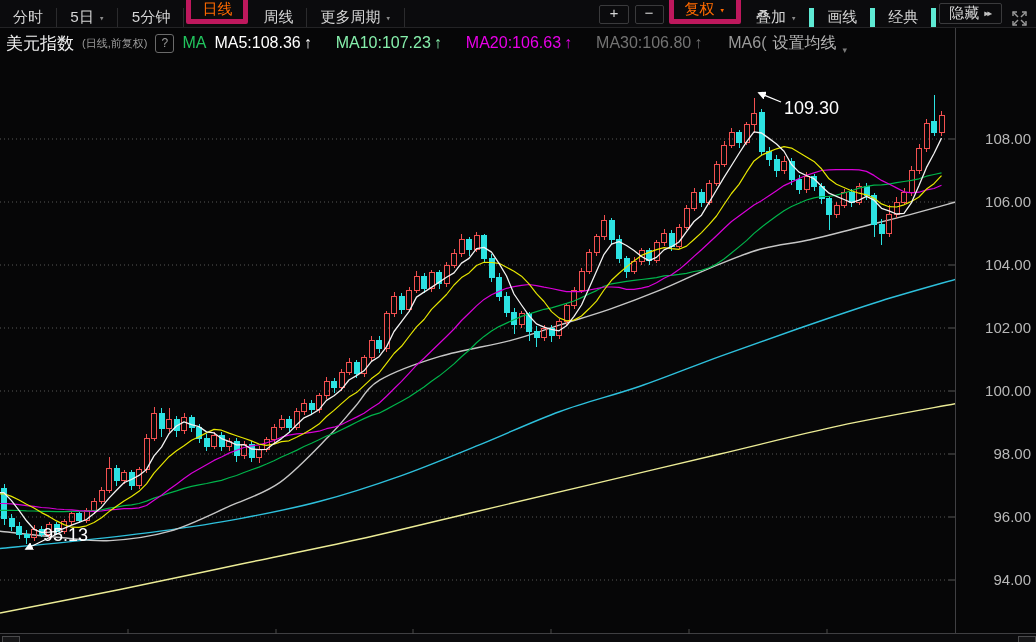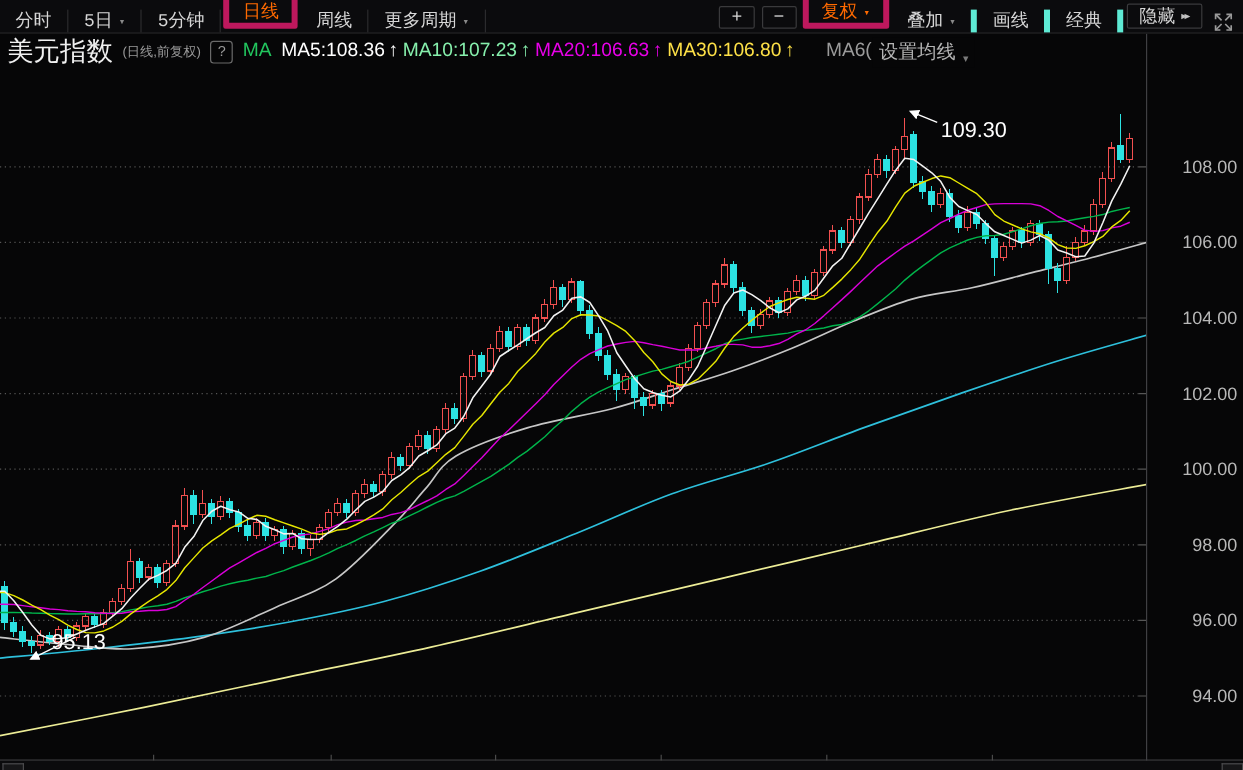--- a/index.html
+++ b/index.html
@@ -17,26 +17,26 @@
   .tbtn.active{color:#ff6a00;border:5px solid #be185d;border-radius:2px;margin:3px 2px;padding:0 11px;}
   .tbtn.boxed{border:1px solid #3a3a3c;border-radius:2px;margin:3px 3px;padding:0 9px;}
   .caret{font-size:9px;color:#8a8a8a;transform:translateY(1px);}
   .tbtn.active .caret{color:#ff6a00;}
   .chev{font-size:8px;color:#c2c2c2;letter-spacing:-2px;padding-right:2px;}
   .fsbtn{display:flex;align-items:center;padding:0 8px 0 6px;cursor:pointer;}
 
   
   .legend{position:absolute;top:28px;left:0;height:30px;display:flex;align-items:center;gap:8px;
           padding-left:6px;z-index:2;color:#9c9c9c;font-size:16px;white-space:nowrap;}
-  .lg-title{color:#f0f0f0;font-size:22px;}
+  .lg-title{color:#f0f0f0;font-size:17px;}
   .lg-sub{color:#9a9a9a;font-size:11px;}
   .lg-help{width:17px;height:17px;border:1px solid #6a6a6a;border-radius:3px;display:flex;
            align-items:center;justify-content:center;font-size:12px;color:#9a9a9a;cursor:pointer;}
   .lg-ma{color:#22c55e;}
-  #ma-legend-items{display:flex;gap:4px;}
+  #ma-legend-items{display:flex;gap:24px;}
   .lg-item{display:flex;gap:3px;align-items:center;}
   .lg-partial{color:#9a9a9a;margin-left:18px;}
   .lg-settings{display:flex;align-items:flex-end;gap:6px;color:#b4b4b4;background:#060607;
                margin-left:-7px;padding:2px 5px;cursor:pointer;}
   .lg-settings .caret{color:#7a7a7a;}
 
   
   #chart-svg{position:absolute;top:0;left:0;z-index:1;}
   .bottom-strip{position:absolute;top:634px;left:0;right:0;height:8px;background:#0b0b0d;z-index:1;}
   .corner-stub{position:absolute;height:8px;width:16px;top:636px;background:#161618;
@@ -124,21 +124,21 @@
           <span>↑</span>
         </span>
         <span class="lg-item" style="color: #86efac;">
           <span>MA10:107.23</span>
           <span>↑</span>
         </span>
         <span class="lg-item" style="color: rgb(232, 0, 232); align-items: flex-end;">
           <span>MA20:106.63</span>
           <span>↑</span>
         </span>
-        <span class="lg-item" style="color: #fde047;">
+        <span class="lg-item" style="color: #737373;">
           <span>MA30:106.80</span>
           <span>↑</span>
         </span>
       </span>
     <span class="lg-partial">MA6(</span>
     <span class="lg-settings">
       <span>设置均线</span>
       <span class="caret">▾</span>
     </span>
   </div>

